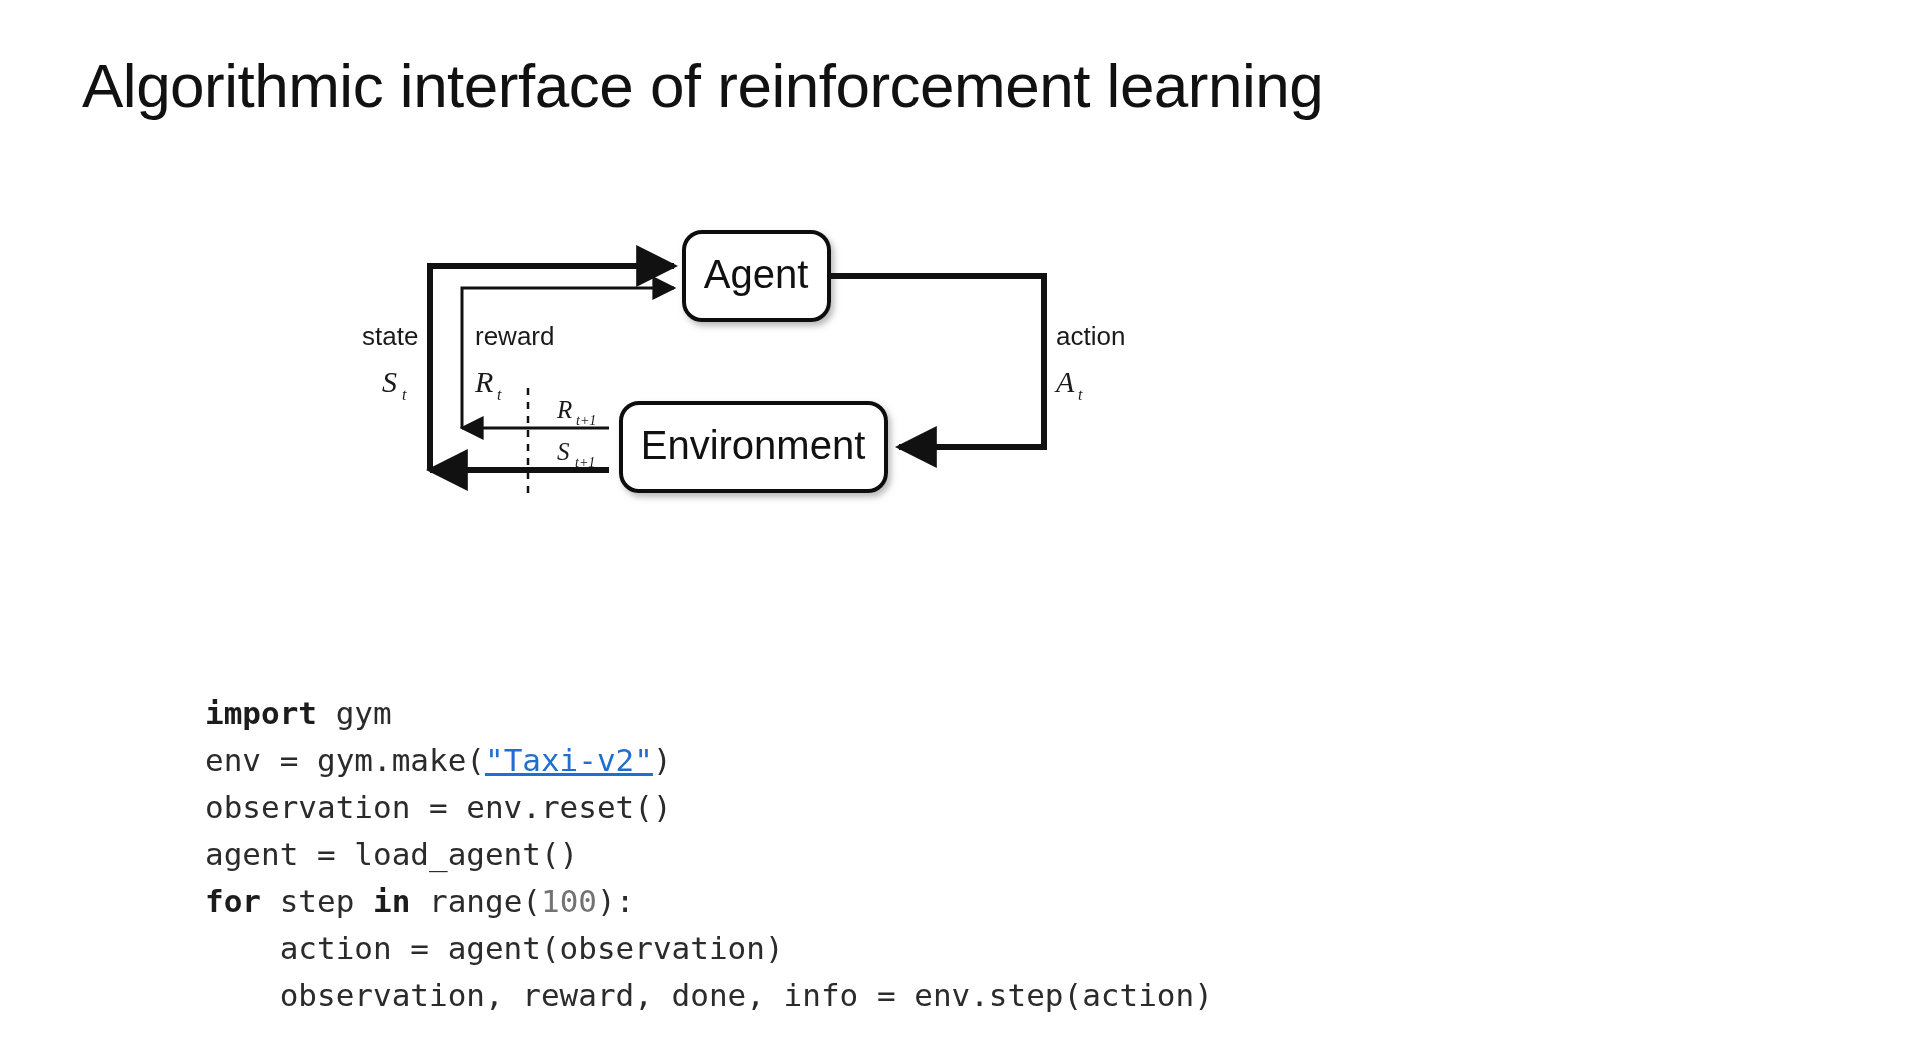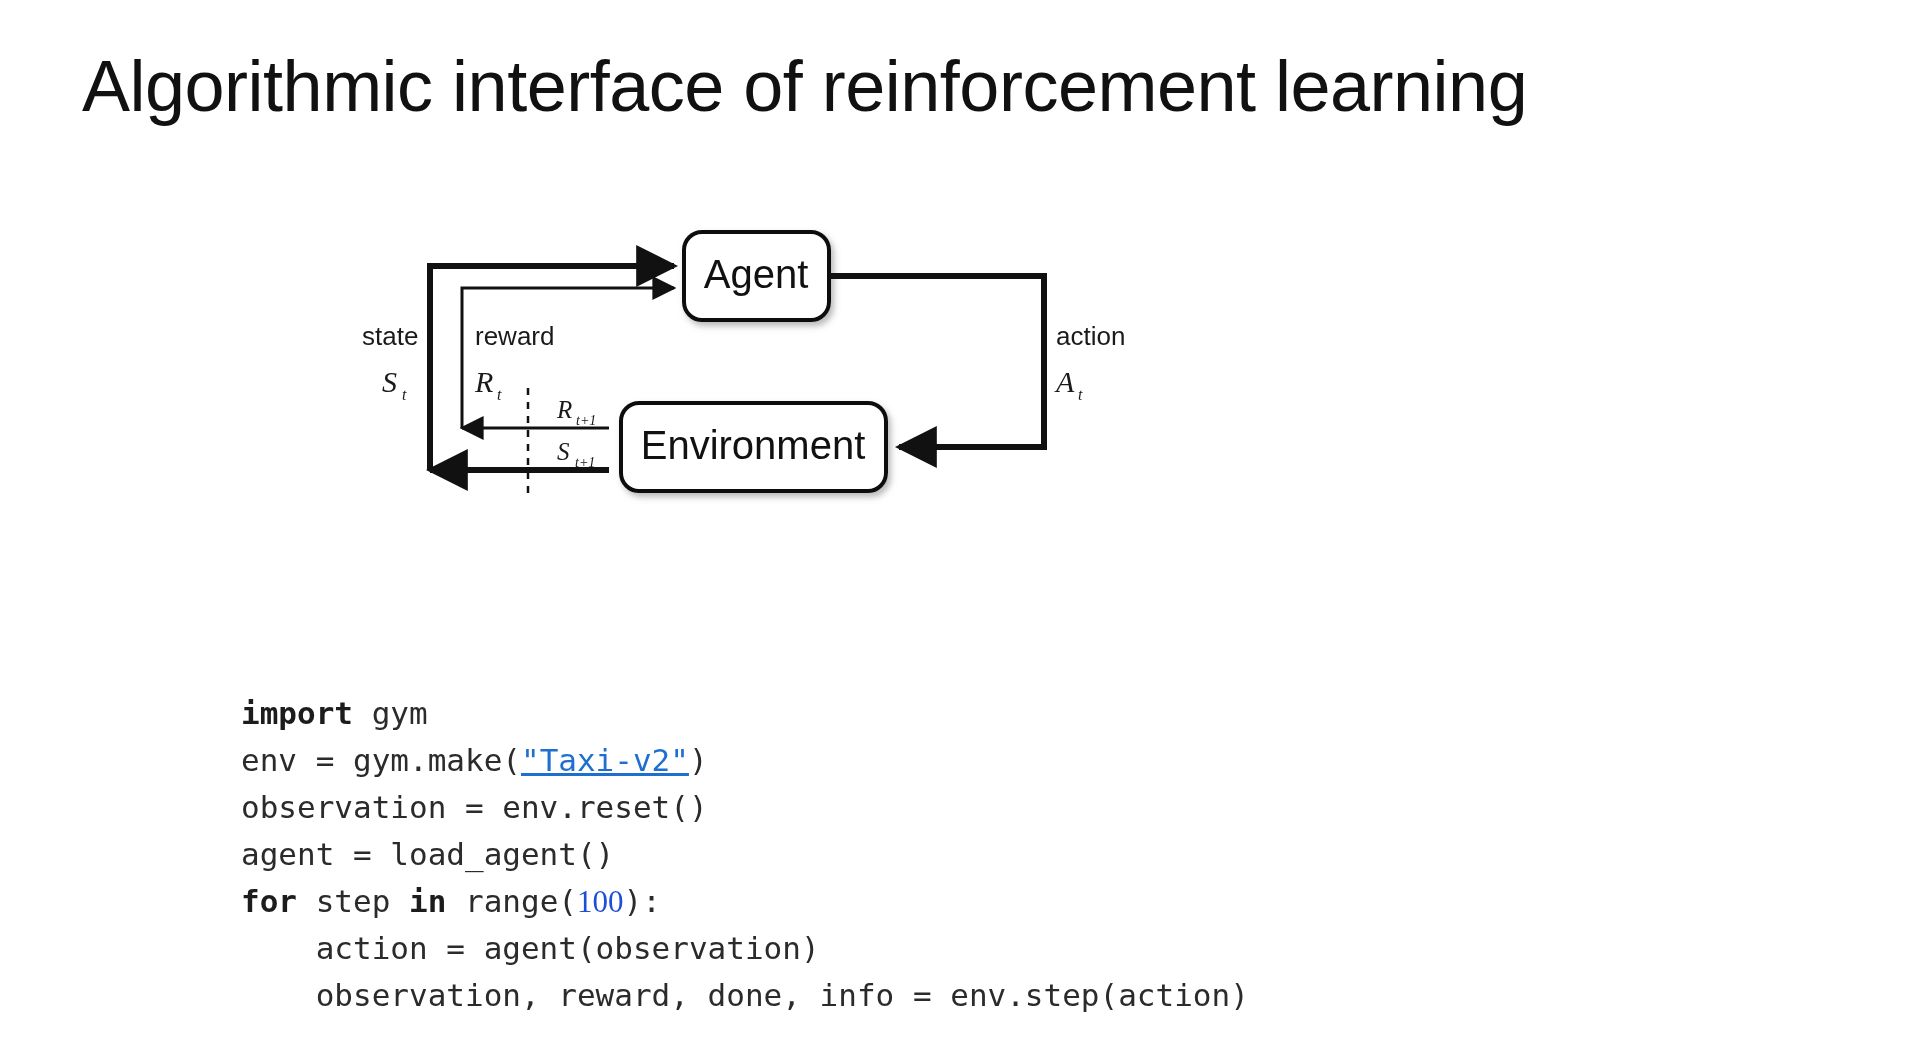--- a/index.html
+++ b/index.html
@@ -17,21 +17,21 @@
   }
 
   
   .slide-title {
     position: absolute;
     left: 82px;
     top: 38px;
     width: 1760px;
     font-family: "Liberation Sans", sans-serif;
     font-weight: 400;
-    font-size: 72px;
+    font-size: 62px;
     line-height: 96px;
     letter-spacing: -0.5px;
     color: #111111;
     white-space: nowrap;
   }
 
   
   .diagram {
     position: absolute;
     left: 344px;
@@ -81,24 +81,24 @@
   .code-block {
     position: absolute;
     left: 205px;
     top: 690px;
     font-family: "DejaVu Sans Mono", "Liberation Mono", monospace;
     font-size: 31px;
     line-height: 47px;
     color: #2b2b2b;
     white-space: pre;
   }
-  .code-line { white-space: pre; margin-left: 36px; }
+  .code-line { white-space: pre; }
   .tok-kw      { font-weight: bold; color: #1c1c1c; }
   .tok-plain   { color: #2b2b2b; }
-  .tok-num     { color: #1d4ed8; font-family: Liberation Serif, serif; }
+  .tok-num     { color: #737373; }
   .tok-link    { color: #1f6fd0; text-decoration: underline; }
 </style>
 </head>
 <body>
 
 <div class="slide-title">Algorithmic interface of reinforcement learning</div>
 
 <div class="diagram">
   <svg width="1060" height="340" viewBox="0 0 1060 340" xmlns="http://www.w3.org/2000/svg">
     <defs>

